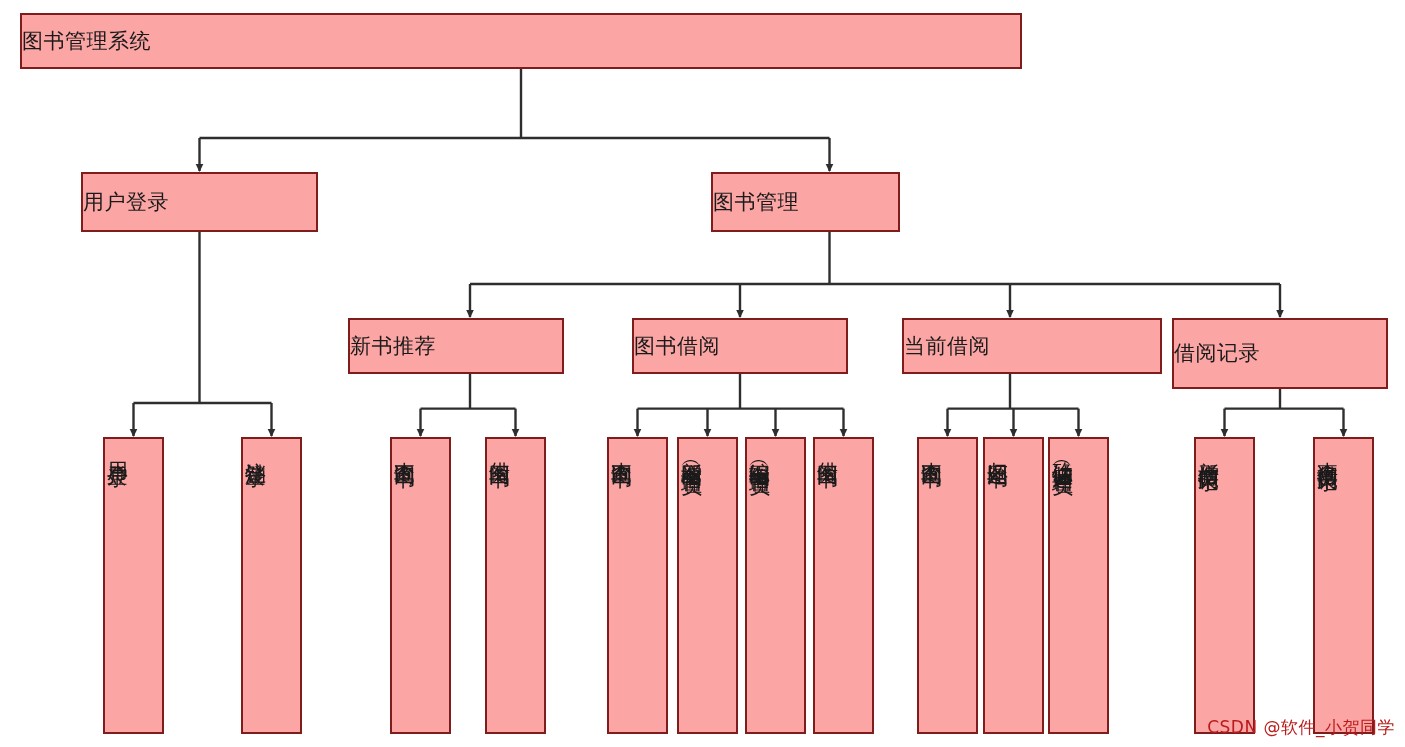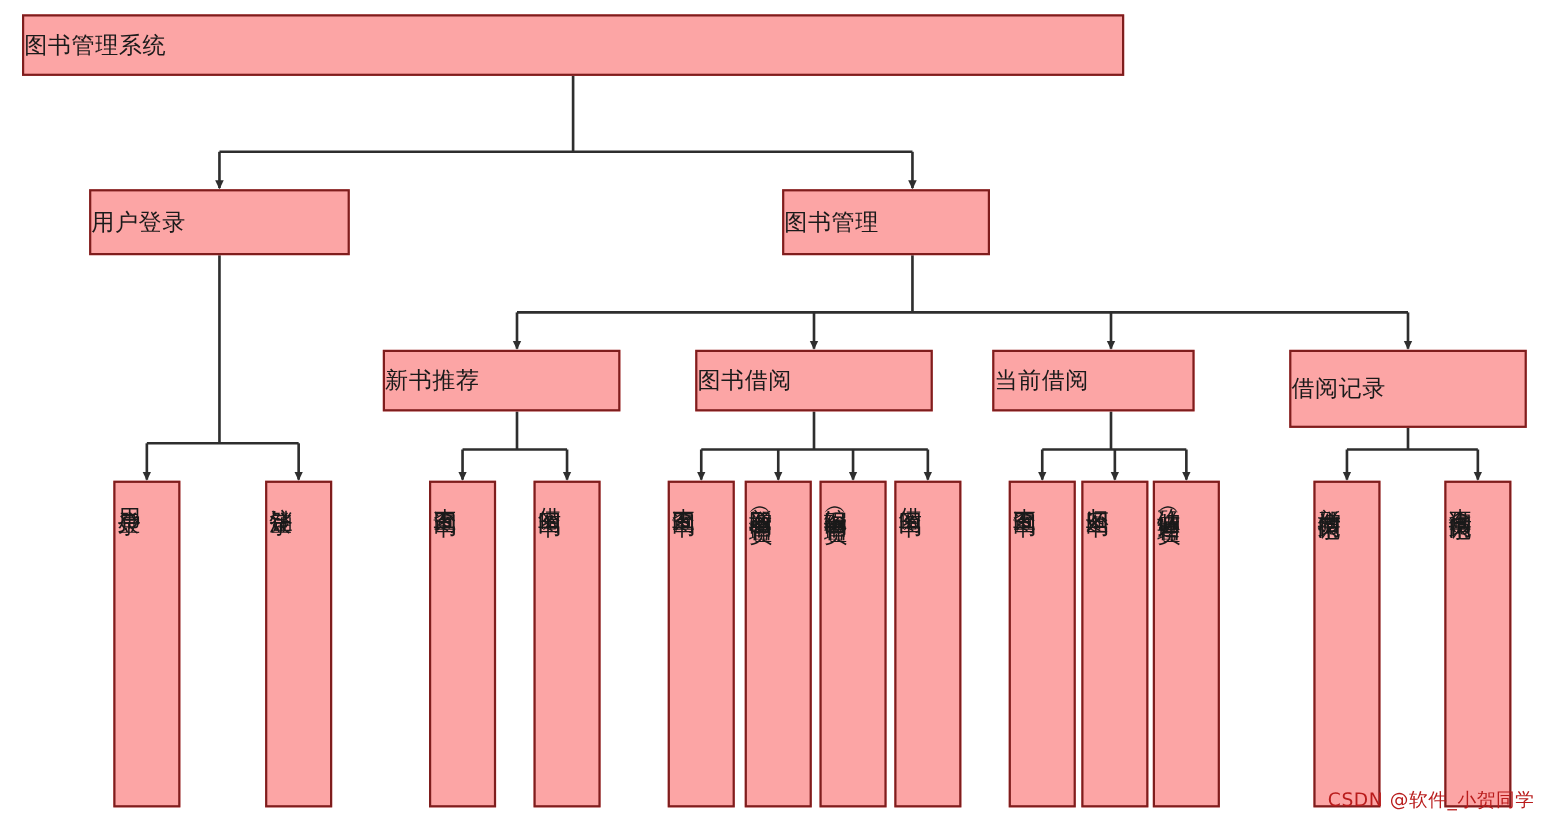--- a/index.html
+++ b/index.html
@@ -123,21 +123,21 @@
       </div>
       <div class="node h-node" style="left: 711px; top: 172px; width: 189px; height: 60px;">
         <span class="node-label">图书管理</span>
       </div>
       <div class="node h-node" style="left: 348px; top: 318px; width: 216px; height: 56px;">
         <span class="node-label">新书推荐</span>
       </div>
       <div class="node h-node" style="left: 632px; top: 318px; width: 216px; height: 56px;">
         <span class="node-label">图书借阅</span>
       </div>
-      <div class="node h-node" style="left: 902px; top: 318px; width: 184px; height: 56px;">
+      <div class="node h-node" style="left: 902px; top: 318px; width: 260px; height: 56px;">
         <span class="node-label">当前借阅</span>
       </div>
       <div class="node h-node" style="left: 1172px; top: 318px; width: 216px; height: 71px;">
         <span class="node-label">借阅记录</span>
       </div>
       <div class="node v-node" style="left: 103px; top: 437px; width: 61px; height: 297px;">
         <span class="node-label">用户登录</span>
       </div>
       <div class="node v-node" style="left: 241px; top: 437px; width: 61px; height: 297px;">
         <span class="node-label">注销登录</span>

